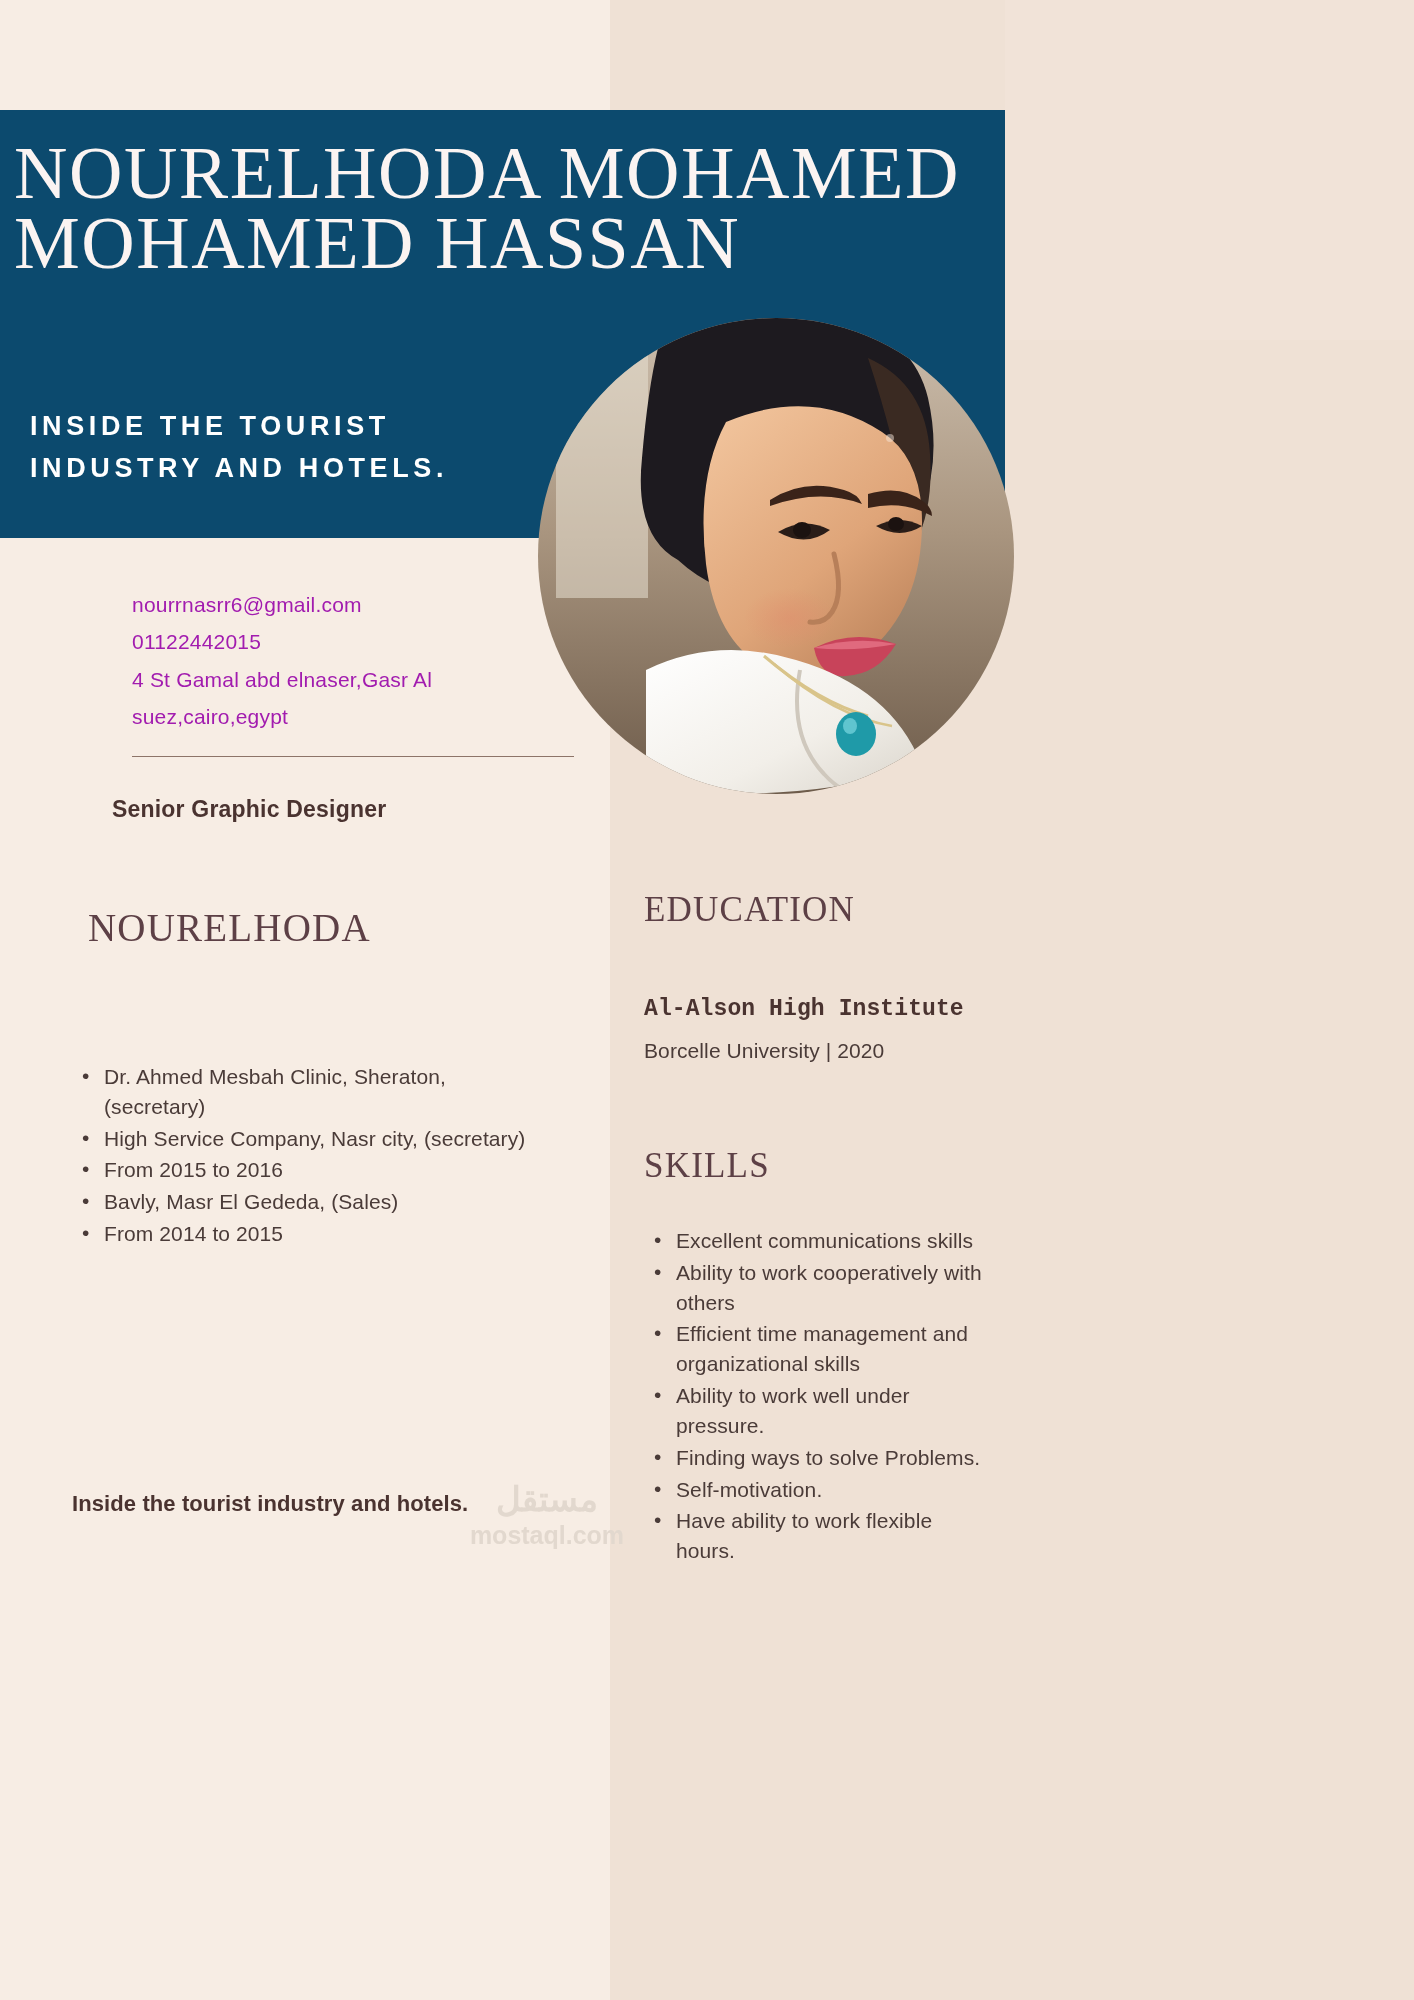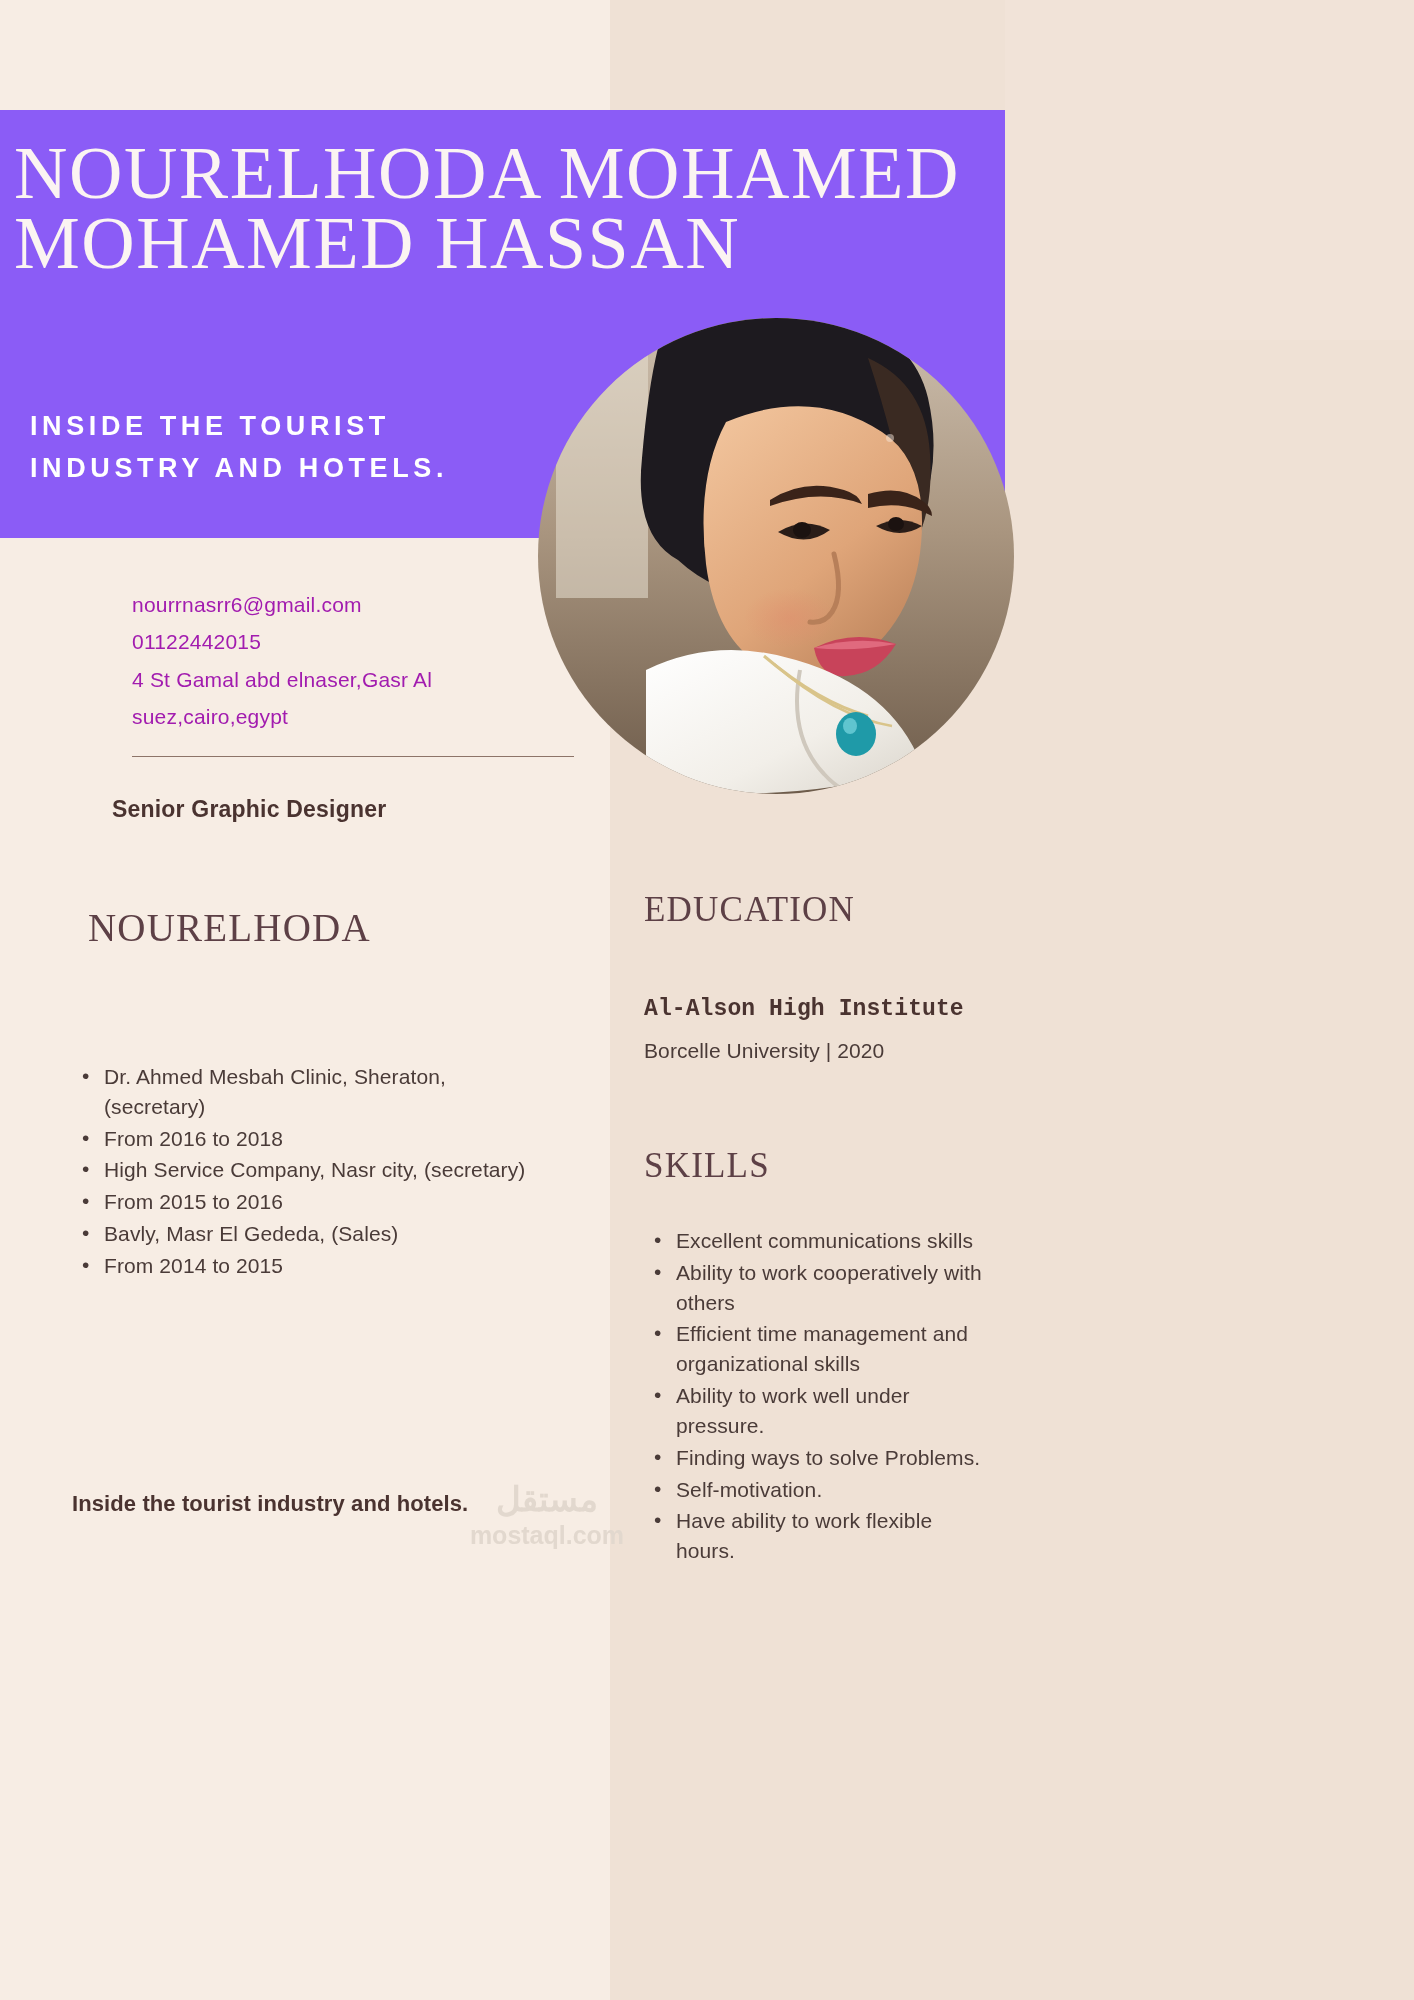--- a/index.html
+++ b/index.html
@@ -21,21 +21,21 @@
     background:#F1E3D8;
   }
   .bg-left-top{
     position:absolute;left:0;top:0;width:610px;height:110px;
     background:#F7EDE4;
   }
 
   
   .header-band{
     position:absolute;left:0;top:110px;width:1005px;height:428px;
-    background:#8b5cf6;
+    background:#0c4a6e;
   }
   .name-title{
     position:absolute;left:14px;top:28px;width:985px;
     font-family:"Liberation Serif", serif;
     font-size:74px;line-height:0.95;
     letter-spacing:1.5px;
     color:#FBF4F2;
     font-weight:400;
     white-space:pre-line;
   }
@@ -207,21 +207,20 @@
     <div>4 St Gamal abd elnaser,Gasr Al
 suez,cairo,egypt</div>
   </div>
   <div class="divider"></div>
   <div class="job-title">Senior Graphic Designer</div>
 
   <div class="sec-head h-experience">NOURELHODA</div>
   <div class="experience-list">
     <ul class="bullets">
       <li>Dr. Ahmed Mesbah Clinic, Sheraton, (secretary)</li>
-      <li> From 2016 to 2018</li>
       <li>High Service Company, Nasr city, (secretary)</li>
       <li> From 2015 to 2016</li>
       <li>Bavly, Masr El Gededa, (Sales)</li>
       <li>From 2014 to 2015</li>
     </ul>
   </div>
 
   <div class="sec-head h-education">EDUCATION</div>
   <div class="edu-name">Al-Alson High Institute</div>
   <div class="edu-sub">Borcelle University | 2020</div>

